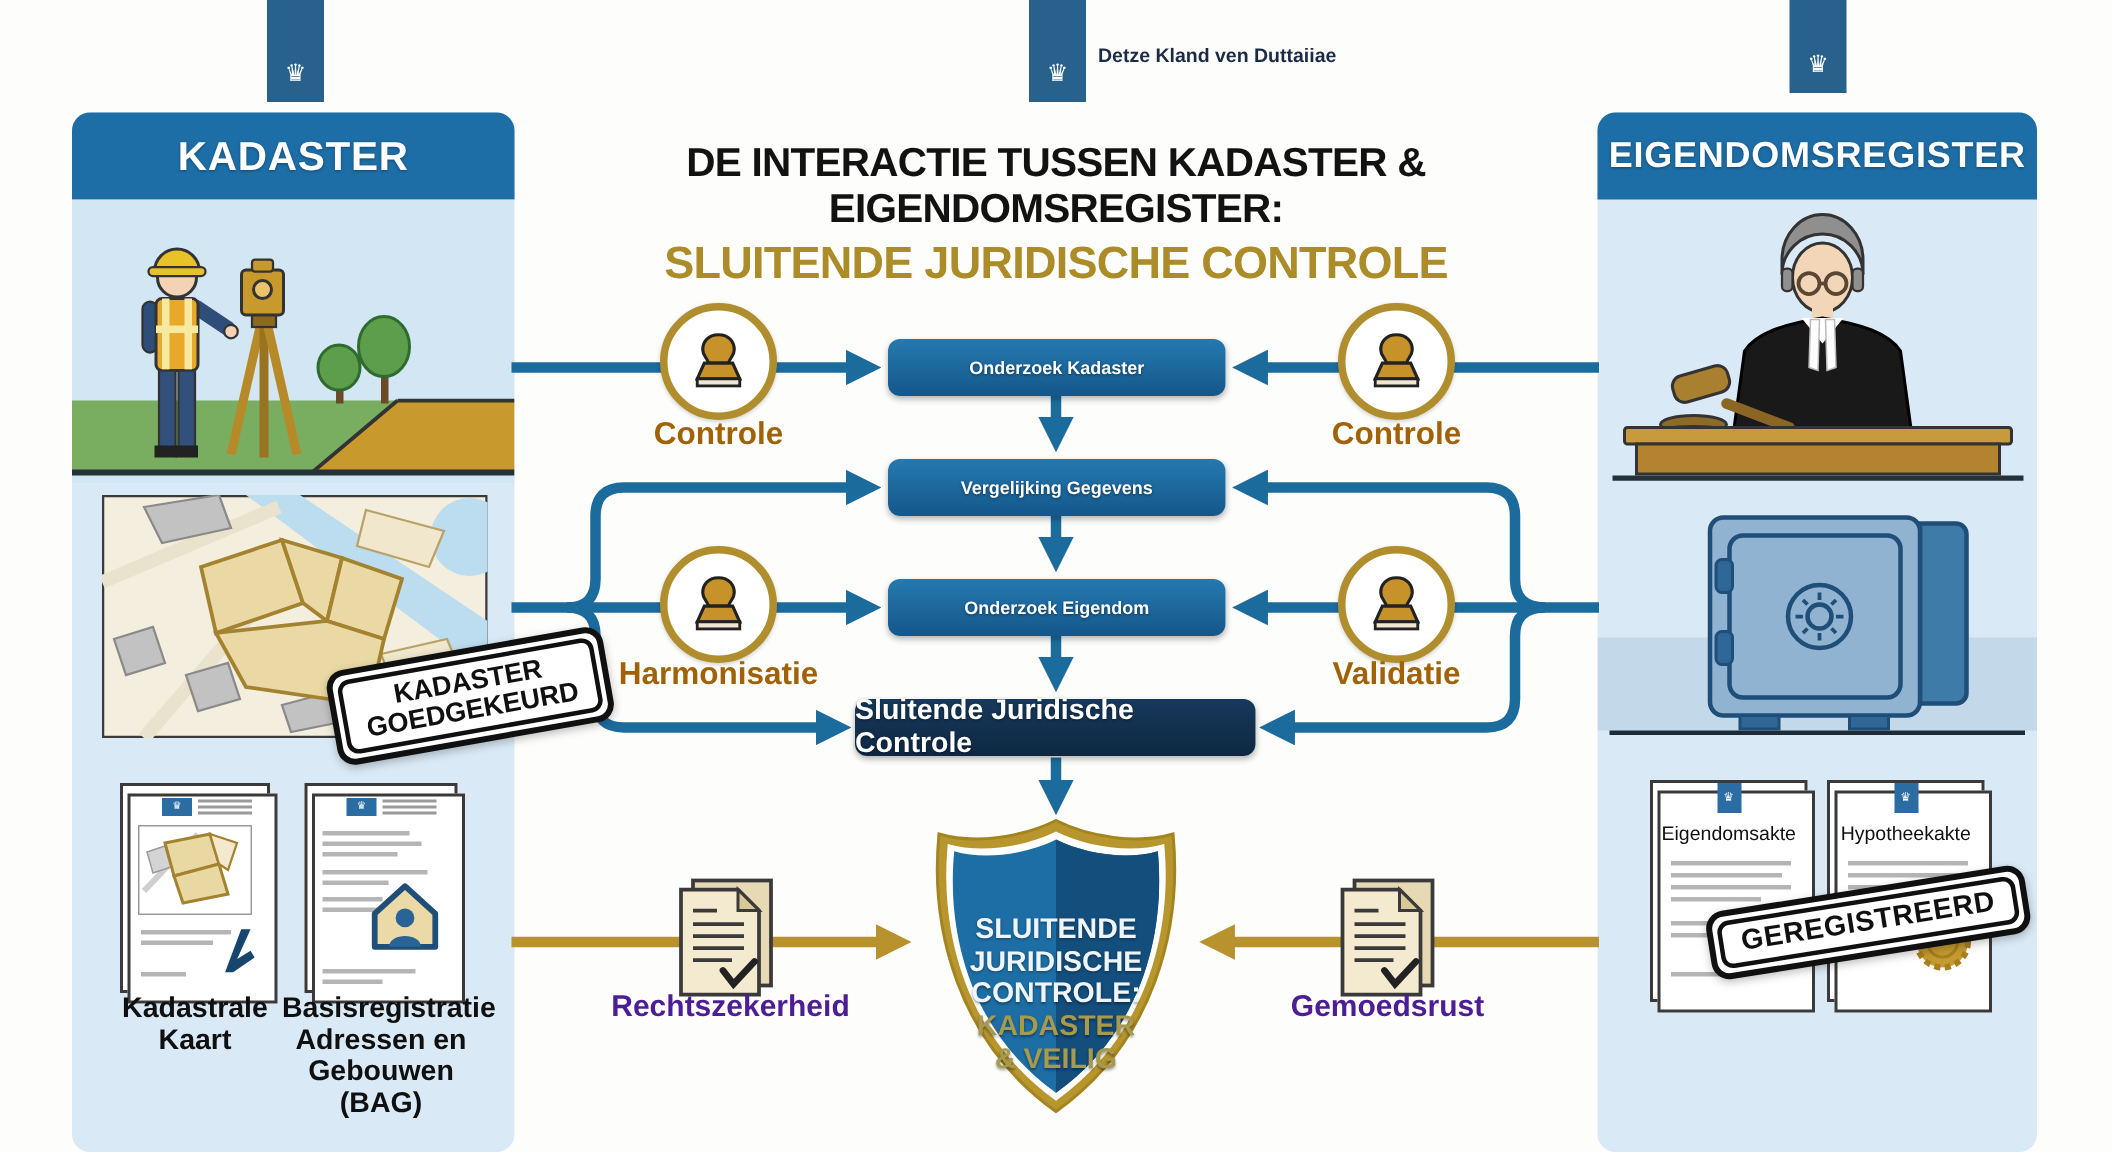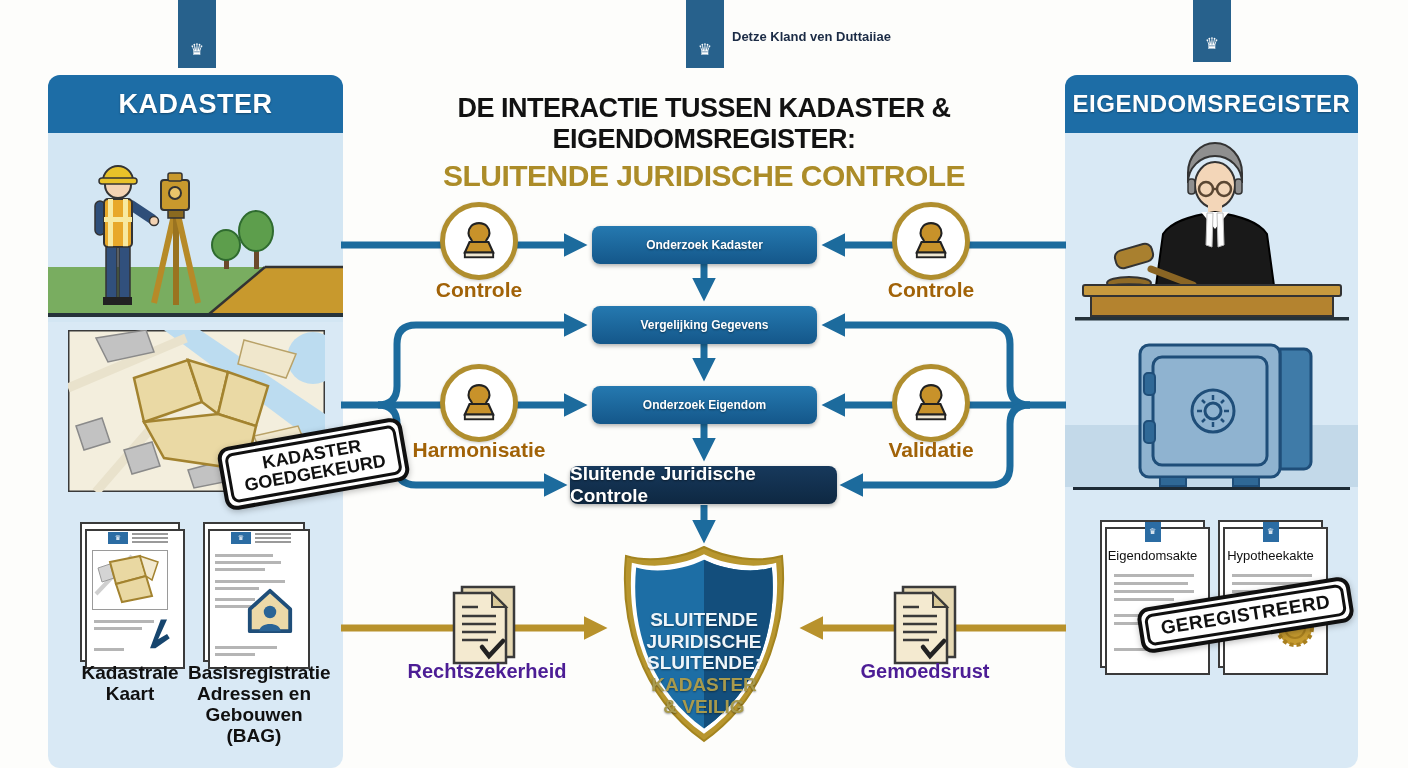--- a/index.html
+++ b/index.html
@@ -380,21 +380,21 @@
     </defs>
     <path d="M92,5 C114,16 146,21 170,14 C176,76 158,152 92,199 C26,152 8,76 14,14 C38,21 70,16 92,5 Z" fill="#b8962e" stroke="#a3841f" stroke-width="2"></path>
     <path d="M92,5 C114,16 146,21 170,14 C176,76 158,152 92,199 C26,152 8,76 14,14 C38,21 70,16 92,5 Z" transform="translate(92,103) scale(0.925) translate(-92,-103)" fill="#ffffff"></path>
     <path d="M92,5 C114,16 146,21 170,14 C176,76 158,152 92,199 C26,152 8,76 14,14 C38,21 70,16 92,5 Z" transform="translate(92,103) scale(0.87) translate(-92,-103)" fill="#1d6ea5"></path>
     <rect x="92" y="0" width="92" height="206" fill="#134e7c" clip-path="url(#shr)"></rect>
   </svg>
   <div style="position:absolute;left:17px;top:36px;width:150px;text-align:center;font-weight:800;
               font-size:19px;line-height:1.14;color:#eef5fa;text-shadow:0 1px 2px rgba(0,0,0,.4);margin-top:31px;">
     <span style="display:block;">SLUITENDE</span>
     <span style="display:block;">JURIDISCHE</span>
-    <span style="display:block;">SLUITENDE:</span>
+    <span style="display:block;">CONTROLE:</span>
     <span style="display:block;color:#a89a4d;">KADASTER</span>
     <span style="display:block;color:#a89a4d;">&amp; VEILIG</span>
   </div>
 </div>
 
 <div class="rubber" id="stamp-goedgekeurd">
   <div class="rubber-inner">
     <div>KADASTER</div>
     <div>GOEDGEKEURD</div>
   </div>

